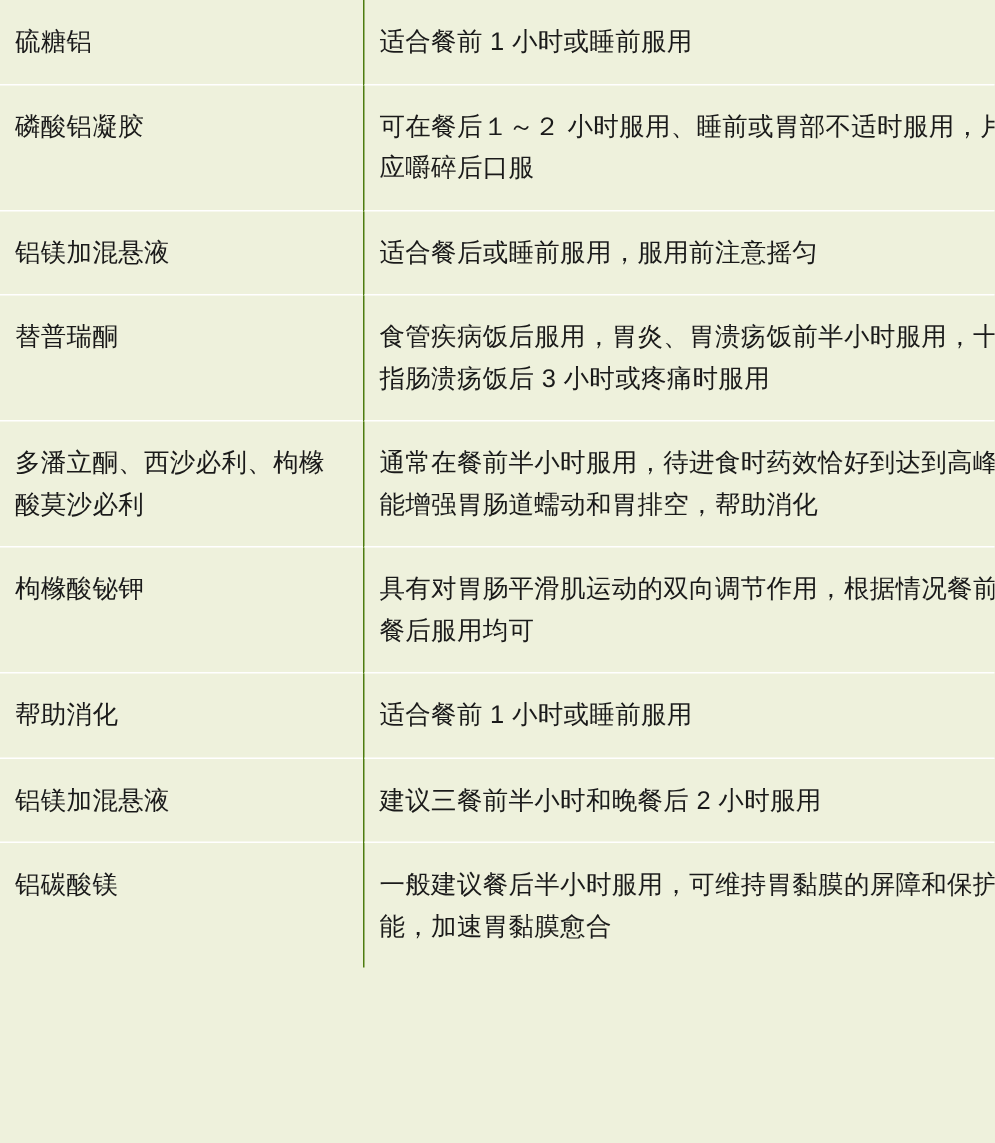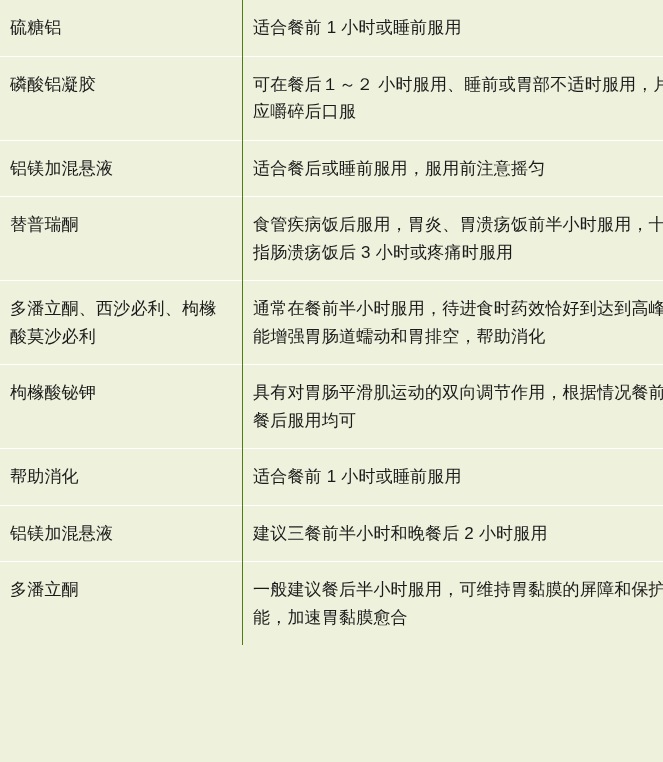--- a/index.html
+++ b/index.html
@@ -110,20 +110,20 @@
     <tr>
       <td class="col-drug">
         <span class="cell-text">铝镁加混悬液</span>
       </td>
       <td class="col-note">
         <span class="cell-text">建议三餐前半小时和晚餐后 2 小时服用</span>
       </td>
     </tr>
     <tr>
       <td class="col-drug">
-        <span class="cell-text">多潘立酮</span>
+        <span class="cell-text">铝碳酸镁</span>
       </td>
       <td class="col-note">
         <span class="cell-text">一般建议餐后半小时服用，可维持胃黏膜的屏障和保护功能，加速胃黏膜愈合</span>
       </td>
     </tr>
   </tbody>
 </table>
 
 </body></html>

